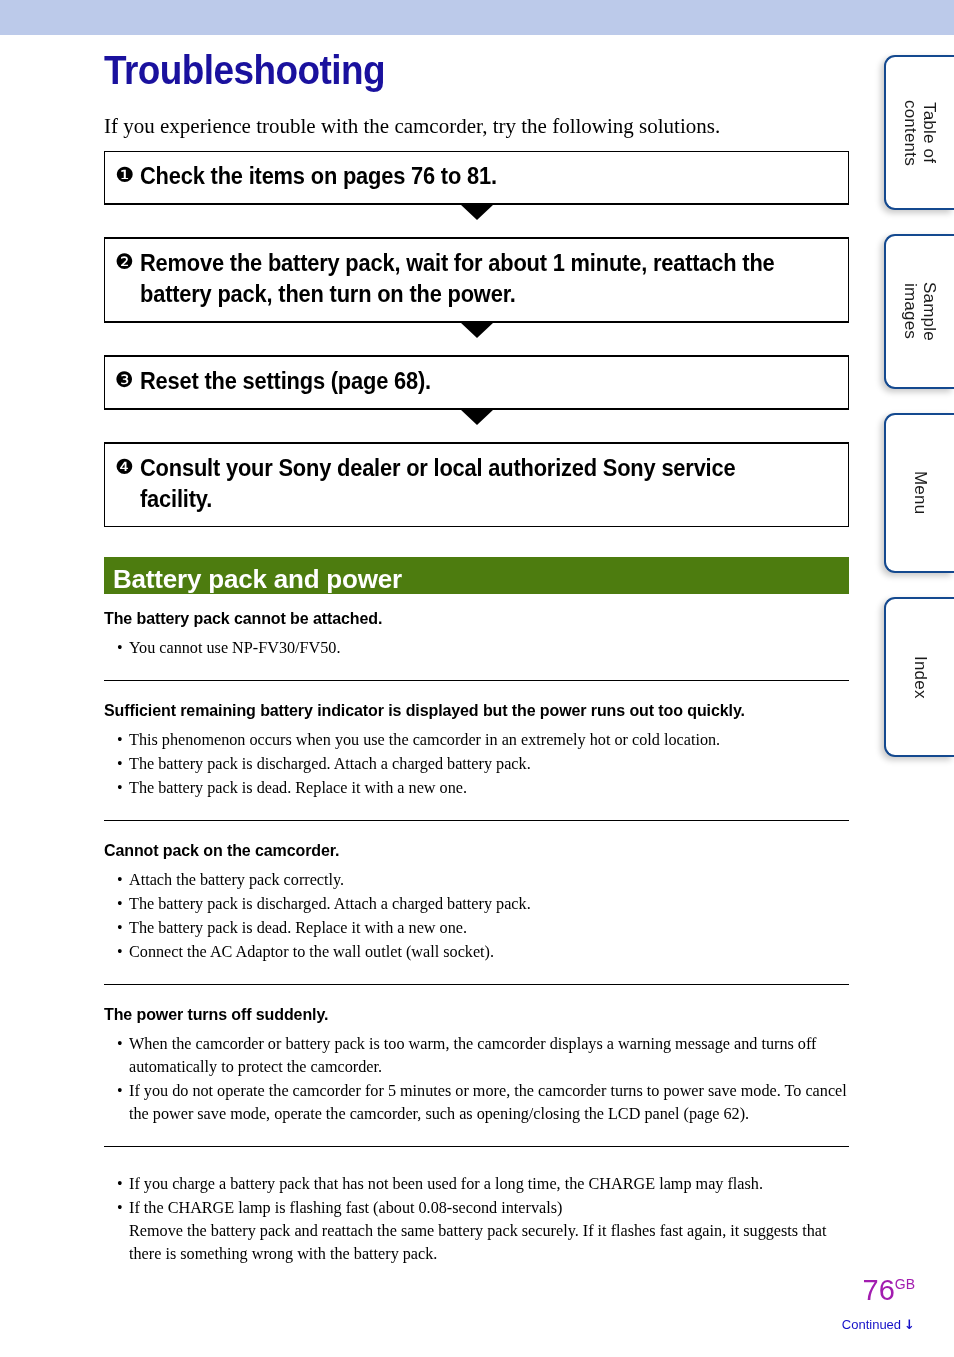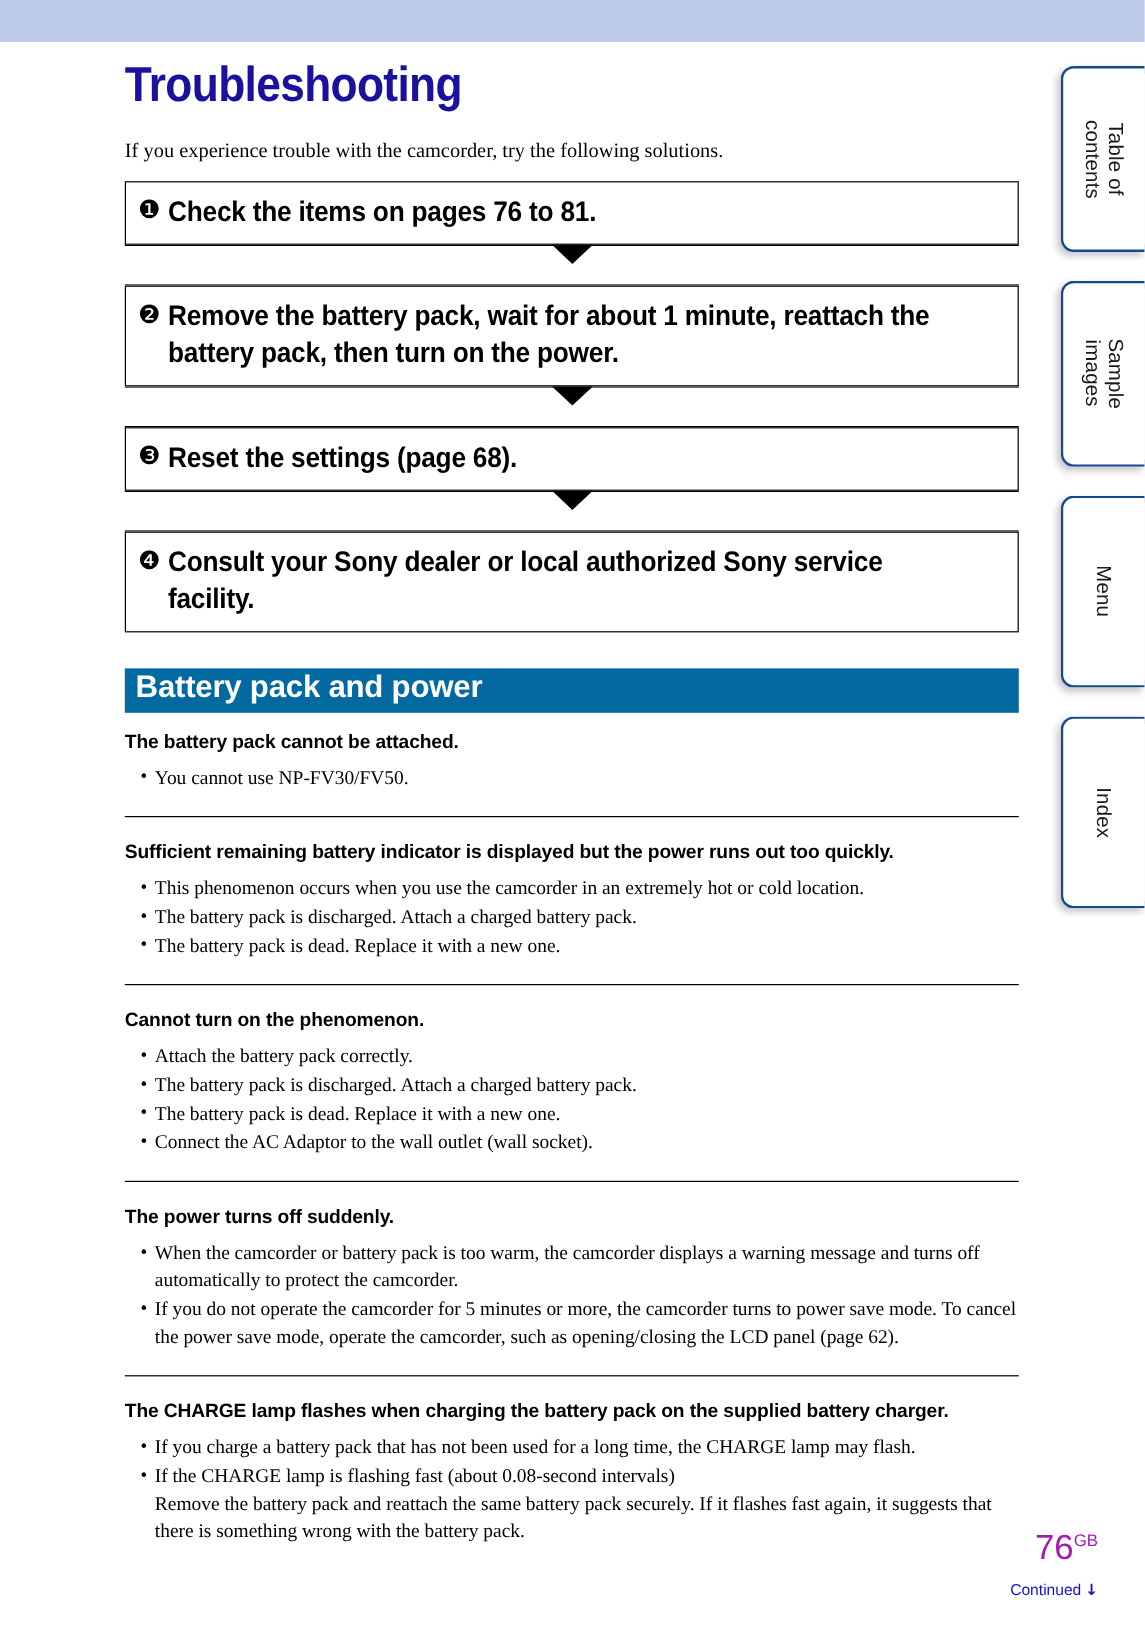--- a/index.html
+++ b/index.html
@@ -40,21 +40,21 @@
     font-size: 41px;
     line-height: 48px;
     letter-spacing: -0.6px;
     color: #1a119e;
     margin: 11px 0 0 0;
     transform: scaleX(0.90);
     transform-origin: left center;
   }
 
   .intro {
-    font-size: 17px;
+    font-size: 21px;
     line-height: 24px;
     margin: 20px 0 0 0;
   }
 
   
   .steps {
     margin-top: 13px;
     position: relative;
   }
   .step-box {
@@ -113,24 +113,24 @@
     width: 0; height: 0;
     border-left: 17px solid transparent;
     border-right: 17px solid transparent;
     border-top: 16px solid #000;
     z-index: 3;
   }
 
   
   .section-banner {
     margin-top: 30px;
-    background: #0369a1;
+    background: #4d7c0f;
     height: 37px;
     display: flex;
-    align-items: flex-start;
+    align-items: flex-end;
     padding-left: 9px;
   }
   .section-banner-label {
     font-family: "Liberation Sans", "DejaVu Sans", sans-serif;
     font-weight: bold;
     color: #ffffff;
     font-size: 26px;
     line-height: 30px;
     letter-spacing: -0.2px;
   }
@@ -317,39 +317,38 @@
   <div class="qa ruled">
     <div class="qa-heading">Sufficient remaining battery indicator is displayed but the power runs out too quickly.</div>
     <ul class="qa-list">
       <li><span class="dot">•</span><span>This phenomenon occurs when you use the camcorder in an extremely hot or cold location.</span></li>
       <li><span class="dot">•</span><span>The battery pack is discharged. Attach a charged battery pack.</span></li>
       <li><span class="dot">•</span><span>The battery pack is dead. Replace it with a new one.</span></li>
     </ul>
   </div>
 
   <div class="qa ruled">
-    <div class="qa-heading">Cannot turn on the phenomenon.</div>
+    <div class="qa-heading">Cannot pack on the camcorder.</div>
     <ul class="qa-list">
       <li><span class="dot">•</span><span>Attach the battery pack correctly.</span></li>
       <li><span class="dot">•</span><span>The battery pack is discharged. Attach a charged battery pack.</span></li>
       <li><span class="dot">•</span><span>The battery pack is dead. Replace it with a new one.</span></li>
       <li><span class="dot">•</span><span>Connect the AC Adaptor to the wall outlet (wall socket).</span></li>
     </ul>
   </div>
 
   <div class="qa ruled">
     <div class="qa-heading">The power turns off suddenly.</div>
     <ul class="qa-list">
       <li><span class="dot">•</span><span>When the camcorder or battery pack is too warm, the camcorder displays a warning message and turns off automatically to protect the camcorder.</span></li>
       <li><span class="dot">•</span><span>If you do not operate the camcorder for 5 minutes or more, the camcorder turns to power save mode. To cancel the power save mode, operate the camcorder, such as opening/closing the LCD panel (page 62).</span></li>
     </ul>
   </div>
 
   <div class="qa ruled">
-    <div class="qa-heading">The CHARGE lamp flashes when charging the battery pack on the supplied battery charger.</div>
     <ul class="qa-list">
       <li><span class="dot">•</span><span>If you charge a battery pack that has not been used for a long time, the CHARGE lamp may flash.</span></li>
       <li><span class="dot">•</span><span>If the CHARGE lamp is flashing fast (about 0.08-second intervals)</span><span class="cont">Remove the battery pack and reattach the same battery pack securely. If it flashes fast again, it suggests that there is something wrong with the battery pack.</span></li>
     </ul>
   </div>
 
 </div>
 
 <div class="side-tabs">
   <div class="side-tab tab-h155">

